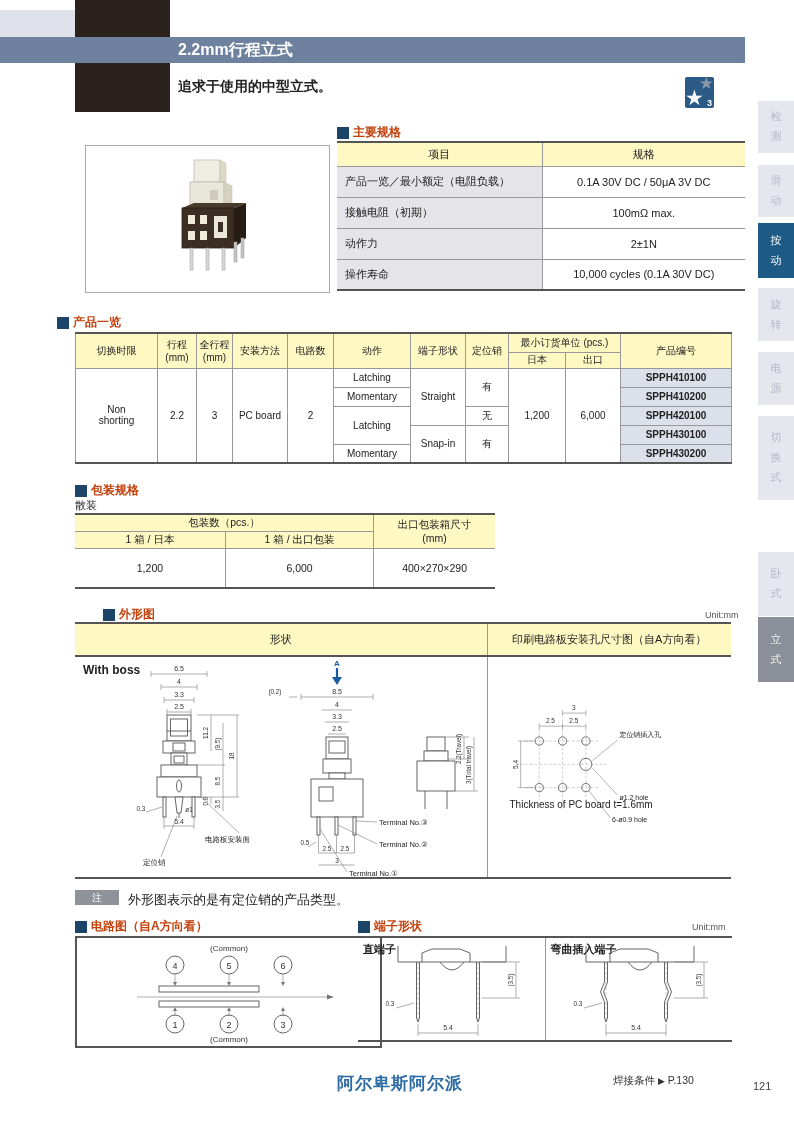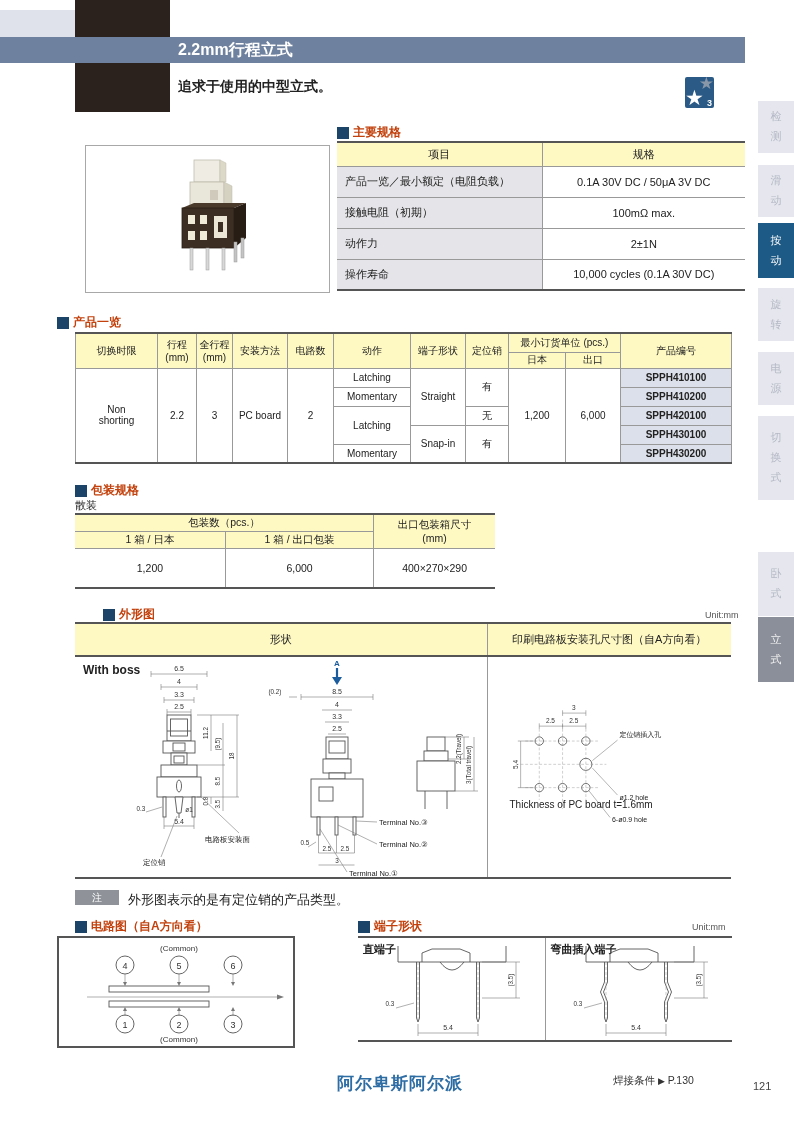--- a/index.html
+++ b/index.html
@@ -65,21 +65,21 @@
                    border-top:2px solid #555; border-bottom:2px solid #555; table-layout:fixed; }
   .outline-table th { height:33px; border-bottom:2px solid #555; }
   .outline-table td { height:222px; background:#fff; position:relative; padding:0; }
   .withboss { position:absolute; left:8px; top:6px; font-size:12px; font-weight:bold; }
   .pcb-caption { position:absolute; left:22px; top:142px; font-size:10px; color:#222; }
 
   .note-badge { left:75px; top:890px; width:44px; height:15px; background:#8f9399; color:#fff;
                 font-size:10px; text-align:center; line-height:15px; }
   .note-text { left:128px; top:891px; font-size:13px; }
 
-  .circuit-box { left:57px; top:936px; width:238px; height:112px; border:2px solid #555; background:#fff; }
+  .circuit-box { left:75px; top:936px; width:307px; height:112px; border:2px solid #555; background:#fff;padding-left:32px; }
 
   .term-table { left:358px; top:936px; width:374px; font-size:11px;
                 border-top:2px solid #555; border-bottom:2px solid #555; }
   .term-table td { width:187px; height:104px; position:relative; padding:0; vertical-align:top; }
   .term-label { position:absolute; left:5px; top:4px; font-size:11px; font-weight:bold; }
 
   .footer-brand { left:250px; top:1072px; width:300px; text-align:center; color:#2e6da4;
                   font-weight:bold; font-size:17px; letter-spacing:1px; }
   .footer-link { left:613px; top:1074px; font-size:10.5px; color:#333; }
   .footer-link .arr { font-size:9px; }

